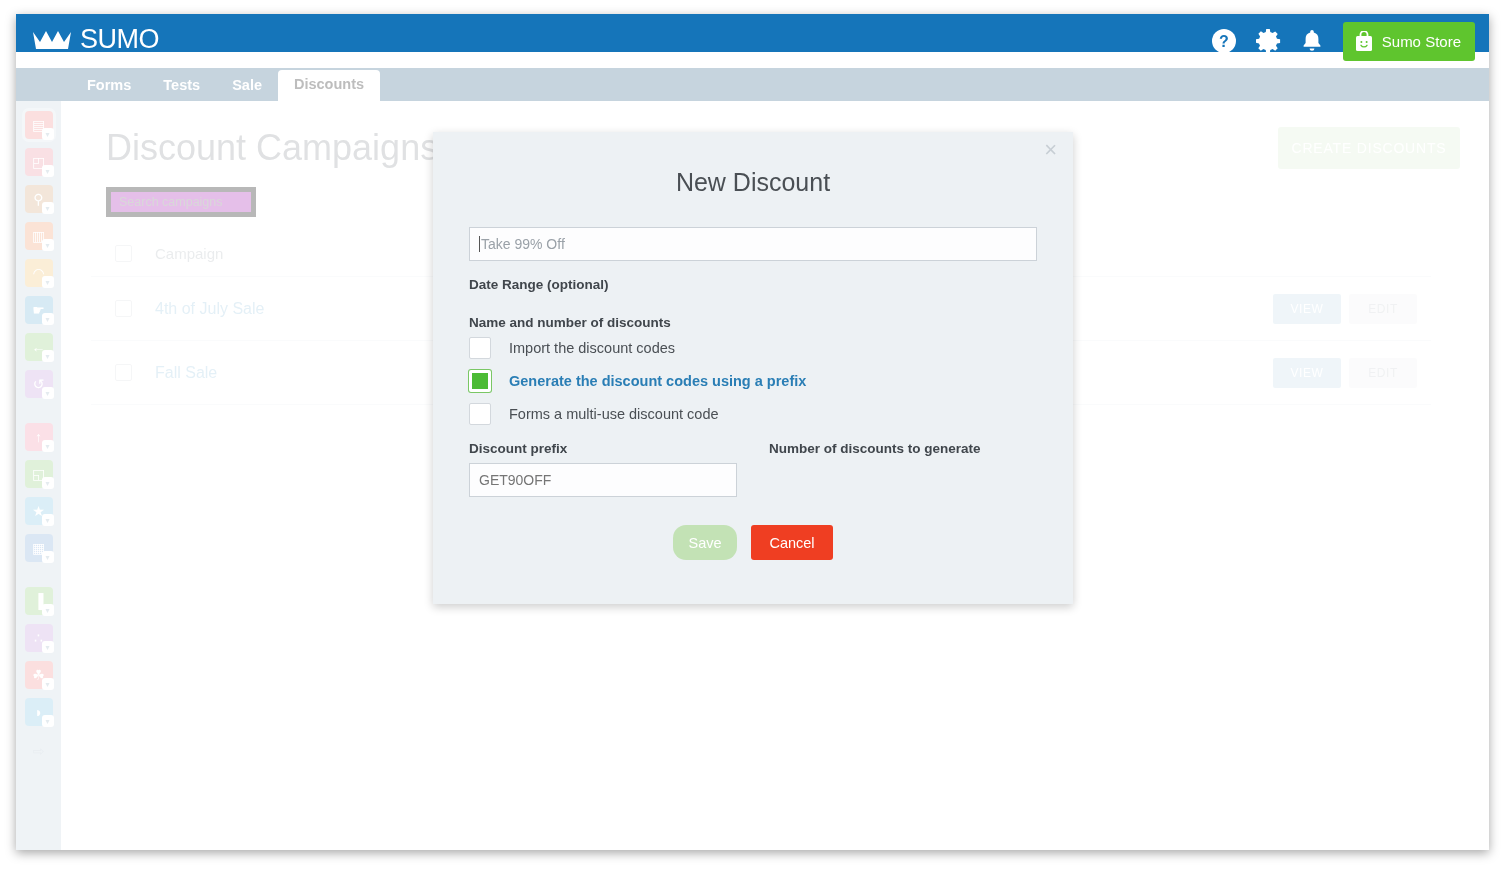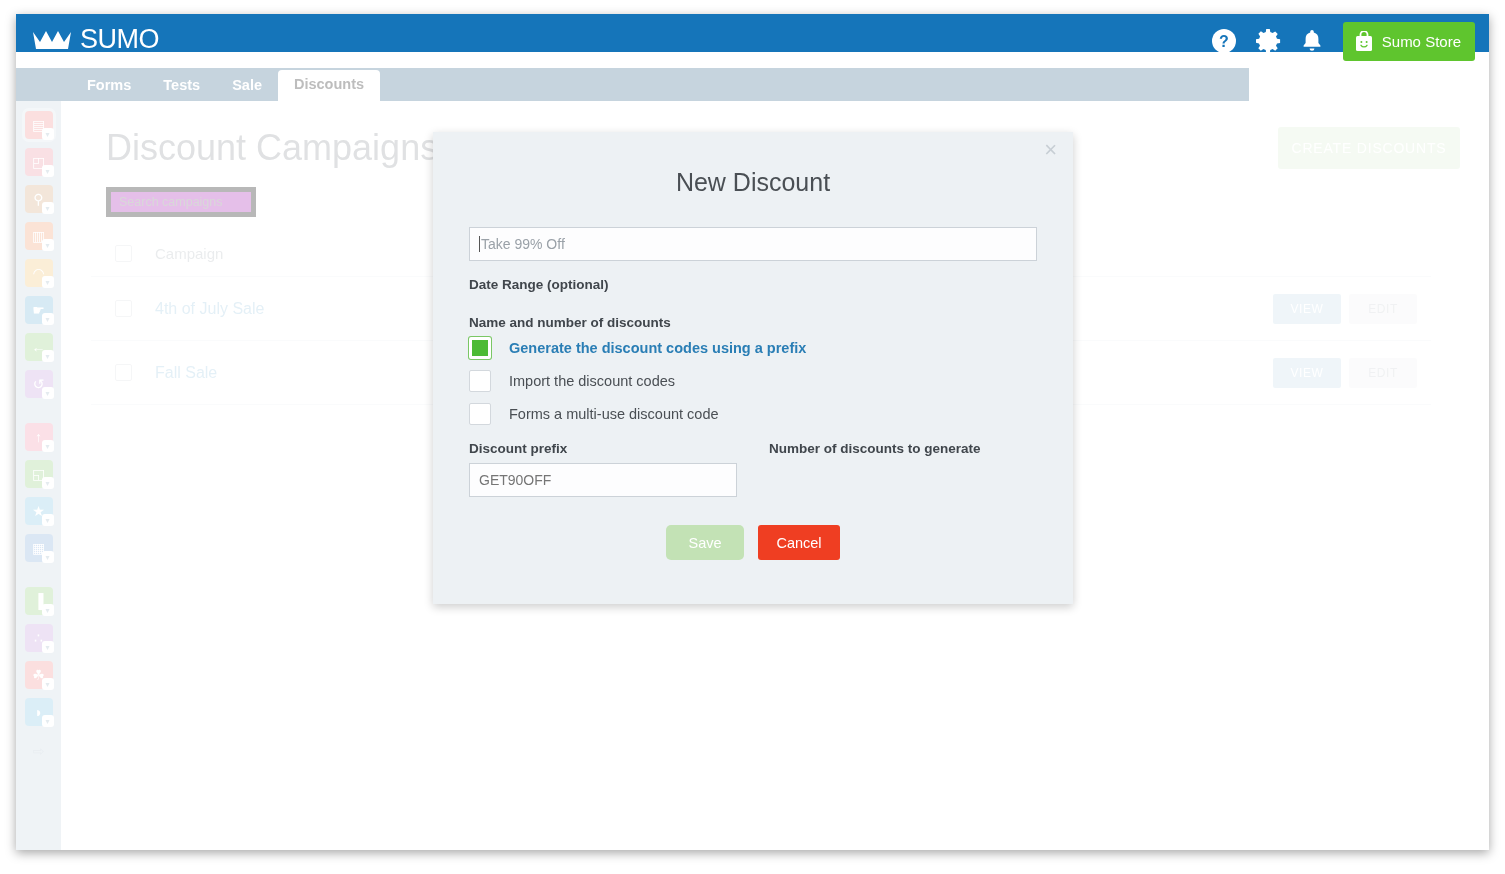--- a/index.html
+++ b/index.html
@@ -43,21 +43,21 @@
   .store-btn {
     display: flex; align-items: center; gap: 8px;
     background: #5fc52e; border: none; border-radius: 3px;
     padding: 9px 14px 9px 11px; cursor: pointer;
   }
   .store-btn .lbl { color: #ffffff; font-size: 15px; }
 
   
   .tabstrip {
     position: absolute; left: 0; top: 54px;
-    width: 1233px; height: 33px;
+    width: 1473px; height: 33px;
     background: #c6d4de;
   }
   .tabs { position: absolute; left: 55px; top: 0; display: flex; height: 33px; align-items: flex-end; }
   .tab {
     font-size: 14.5px; font-weight: bold; color: #ffffff;
     padding: 7px 16px 9px; cursor: pointer; line-height: 1;
   }
   .tab.active {
     background: #ffffff; color: #bdbdbd;
     border-radius: 4px 4px 0 0; padding-bottom: 10px;
@@ -180,22 +180,22 @@
     box-shadow: 0 0 0 1px #7ac765;
   }
   .cb-label { font-size: 14.5px; color: #4a4f54; }
   .cb-label.active { color: #2a7eb5; font-weight: bold; }
   .two-col { display: flex; gap: 32px; margin-top: 16px; }
   .col { flex: 1; }
   .modal-actions {
     display: flex; justify-content: center; gap: 14px; margin-top: 28px;
   }
   .btn-save {
-    background: #c3e2b5; color: #ffffff; border: none; border-radius: 5px;
-    width: 78px; height: 35px; font-size: 14.5px; cursor: pointer;
+    background: #c3e2b5; color: #ffffff; border: none; border-radius: 13px;
+    width: 64px; height: 35px; font-size: 14.5px; cursor: pointer;
     font-family: "Liberation Sans", sans-serif;
   }
   .btn-cancel {
     background: #ef3e22; color: #ffffff; border: none; border-radius: 3px;
     width: 82px; height: 35px; font-size: 14.5px; cursor: pointer;
     font-family: "Liberation Sans", sans-serif;
   }
   .caret-cursor {
     display: inline-block; width: 1px; height: 16px;
     background: #555; vertical-align: -3px; margin-right: 1px;
@@ -364,26 +364,26 @@
       </div>
 
       <div class="spacer-sm"></div>
       <div class="flabel">Date Range (optional)</div>
 
       <div class="spacer-sm"></div>
       <div class="flabel">Name and number of discounts</div>
 
       <div id="options-list">
           <div class="cb-row">
+            <div class="cbox"></div>
+            <div class="cb-label">Import the discount codes</div>
+          </div>
+          <div class="cb-row">
             <div class="cbox on"></div>
             <div class="cb-label active">Generate the discount codes using a prefix</div>
-          </div>
-          <div class="cb-row">
-            <div class="cbox"></div>
-            <div class="cb-label">Import the discount codes</div>
           </div>
           <div class="cb-row">
             <div class="cbox"></div>
             <div class="cb-label">Forms a multi-use discount code</div>
           </div>
         </div>
 
       <div class="two-col">
         <div class="col">
           <div class="flabel">Discount prefix</div>

